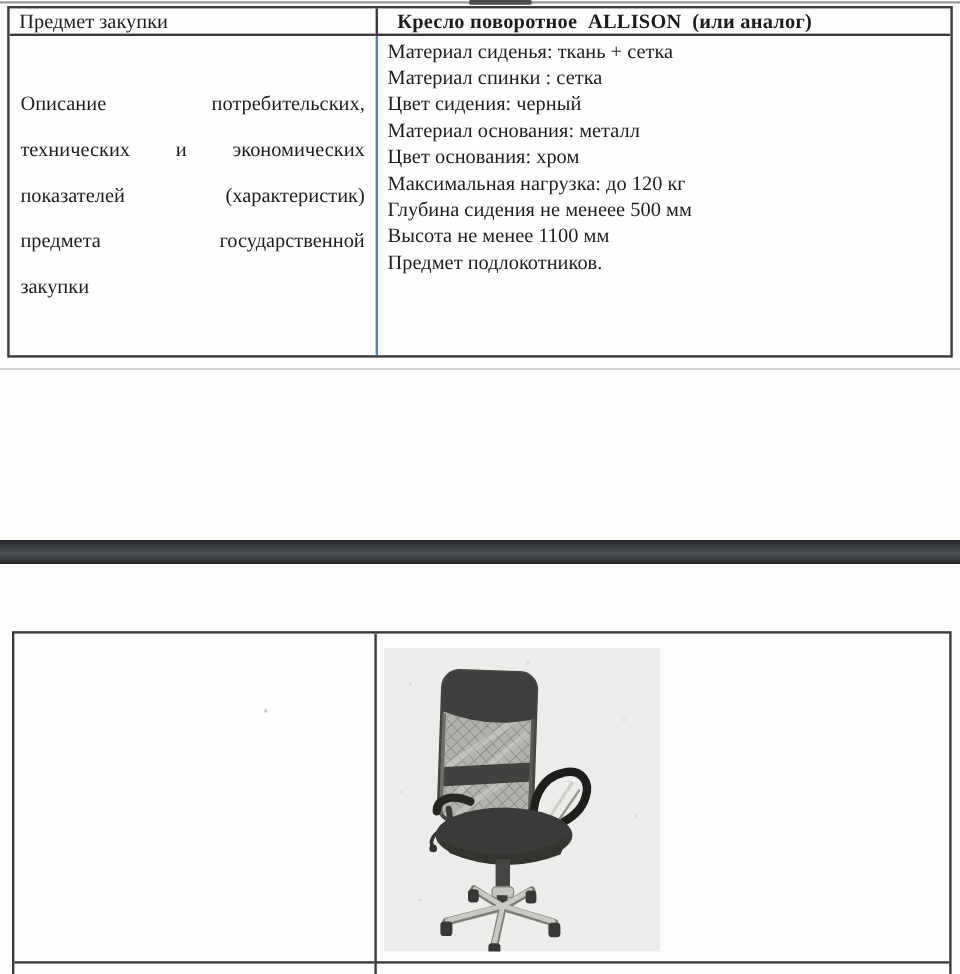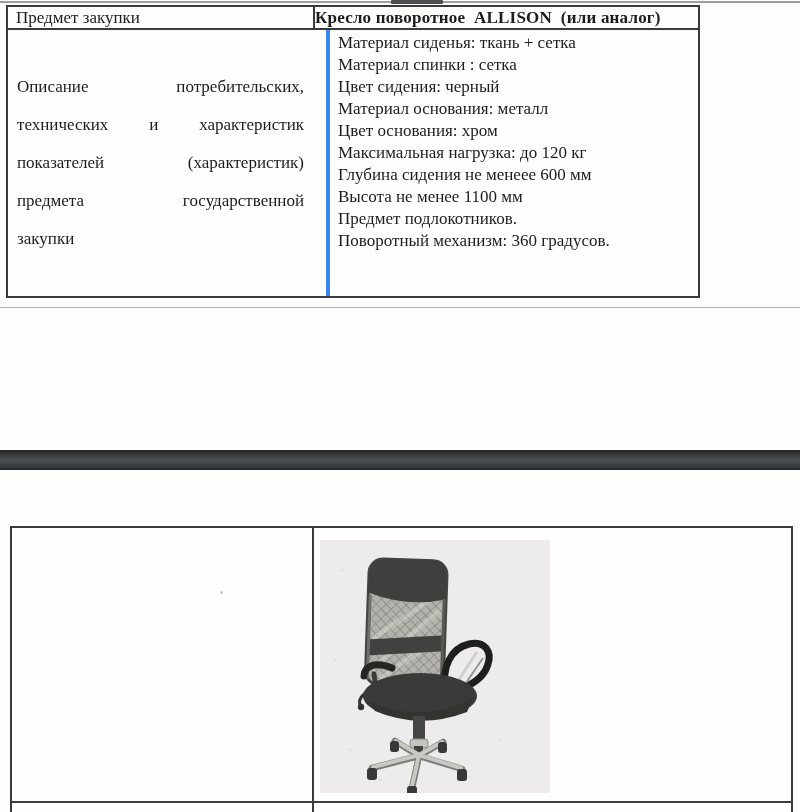--- a/index.html
+++ b/index.html
@@ -8,31 +8,31 @@
     background:#fdfdfc;
     font-family:"Liberation Serif","DejaVu Serif",serif;
     color:#1c1c1c;
   }
   
   .top-remnant-line{position:absolute;left:0;top:1px;width:800px;height:2px;background:#7d7d7d;opacity:.75;}
   .top-smudge{position:absolute;left:391px;top:0;width:52px;height:4px;background:#4e4e4e;border-radius:1px;}
 
   
   .table1{
-    position:absolute;left:6px;top:5px;width:694px;height:293px;
+    position:absolute;left:6px;top:5px;width:788px;height:293px;
     border:2px solid #3b3b3b;box-sizing:border-box;
     display:grid;grid-template-columns:305px 1fr;grid-template-rows:23px 1fr;
     background:#fefefd;
   }
   .t1-header-left{border-bottom:2px solid #3b3b3b;padding:0 0 0 8px;display:flex;align-items:center;font-size:17px;}
-  .t1-header-right{border-bottom:2px solid #3b3b3b;border-left:2px solid #3b3b3b;padding:0 0 0 0;display:flex;align-items:center;font-size:17px;font-weight:bold;white-space:pre-wrap;letter-spacing:.2px;}
+  .t1-header-right{border-bottom:2px solid #3b3b3b;border-left:2px solid #3b3b3b;padding:0 0 0 16px;display:flex;align-items:center;font-size:17px;font-weight:bold;white-space:pre-wrap;letter-spacing:.2px;}
   .t1-desc-cell{padding:0 9px;display:flex;flex-direction:column;justify-content:center;gap:16px;}
   .desc-line{font-size:17px;line-height:22px;text-align:justify;text-align-last:justify;}
   .desc-line.last{text-align-last:left;}
-  .t1-spec-cell{border-left:4px solid #3b82f6;padding:2px 4px 0 8px;margin-left:13px;}
+  .t1-spec-cell{border-left:2px solid #3b82f6;padding:2px 4px 0 8px;}
   .spec-line{font-size:17px;line-height:22px;white-space:pre-wrap;}
 
   .under-table-line{position:absolute;left:0;top:307px;width:800px;height:1px;background:#9f9f9f;opacity:.8;}
 
   
   .separator-bar{
     position:absolute;left:0;top:450px;width:800px;height:20px;
     background:linear-gradient(180deg,#24272a 0%,#3d4144 30%,#4d5154 55%,#33373a 85%,#212426 100%);
   }
 
@@ -61,36 +61,35 @@
 
 <div class="table1">
   <div class="t1-header-left">
     <span>Предмет закупки</span>
   </div>
   <div class="t1-header-right">
     <span>Кресло поворотное  ALLISON  (или аналог)</span>
   </div>
   <div class="t1-desc-cell">
     <div class="desc-line">Описание потребительских,</div>
-    <div class="desc-line">технических и характеристик</div>
+    <div class="desc-line">технических и экономических</div>
     <div class="desc-line">показателей (характеристик)</div>
     <div class="desc-line">предмета государственной</div>
     <div class="desc-line last">закупки</div>
   </div>
   <div class="t1-spec-cell">
     <div class="spec-line">Материал сиденья: ткань + сетка</div>
     <div class="spec-line">Материал спинки : сетка</div>
     <div class="spec-line">Цвет сидения: черный</div>
     <div class="spec-line">Материал основания: металл</div>
     <div class="spec-line">Цвет основания: хром</div>
     <div class="spec-line">Максимальная нагрузка: до 120 кг</div>
-    <div class="spec-line">Глубина сидения не менеее 600 мм</div>
+    <div class="spec-line">Глубина сидения не менеее 500 мм</div>
     <div class="spec-line">Высота не менее 1100 мм</div>
     <div class="spec-line">Предмет подлокотников.</div>
-    <div class="spec-line">Поворотный механизм: 360 градусов.</div>
   </div>
 </div>
 
 <div class="under-table-line"></div>
 
 <div class="separator-bar"></div>
 
 <div class="table2">
   <div class="t2-left">
     <span class="faint-dot"></span>

